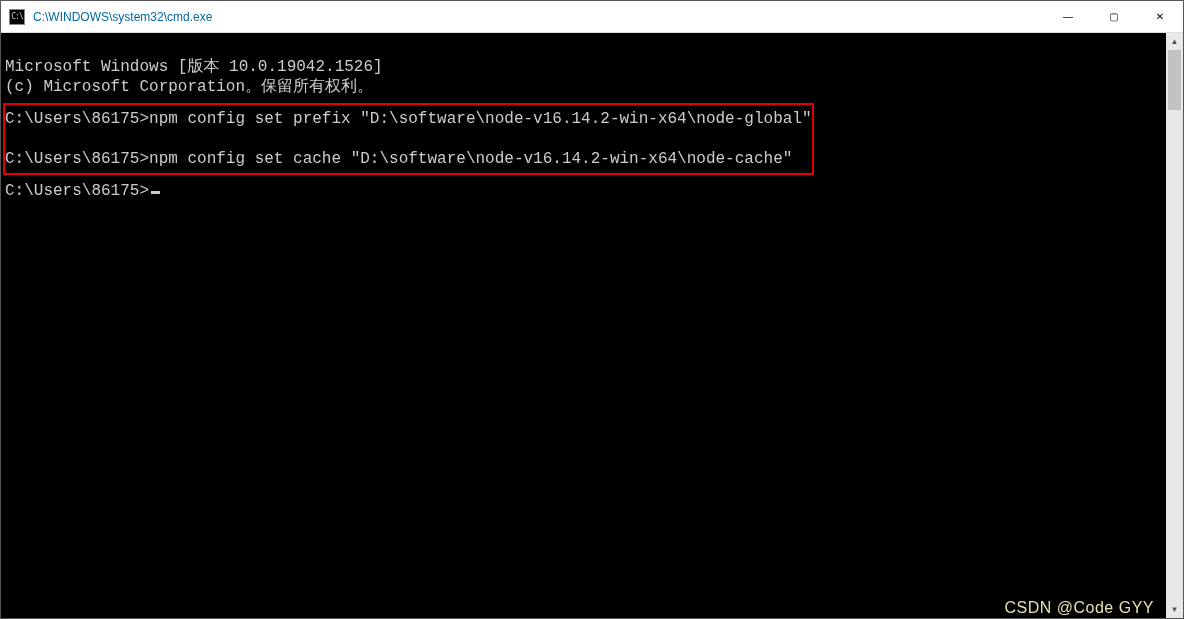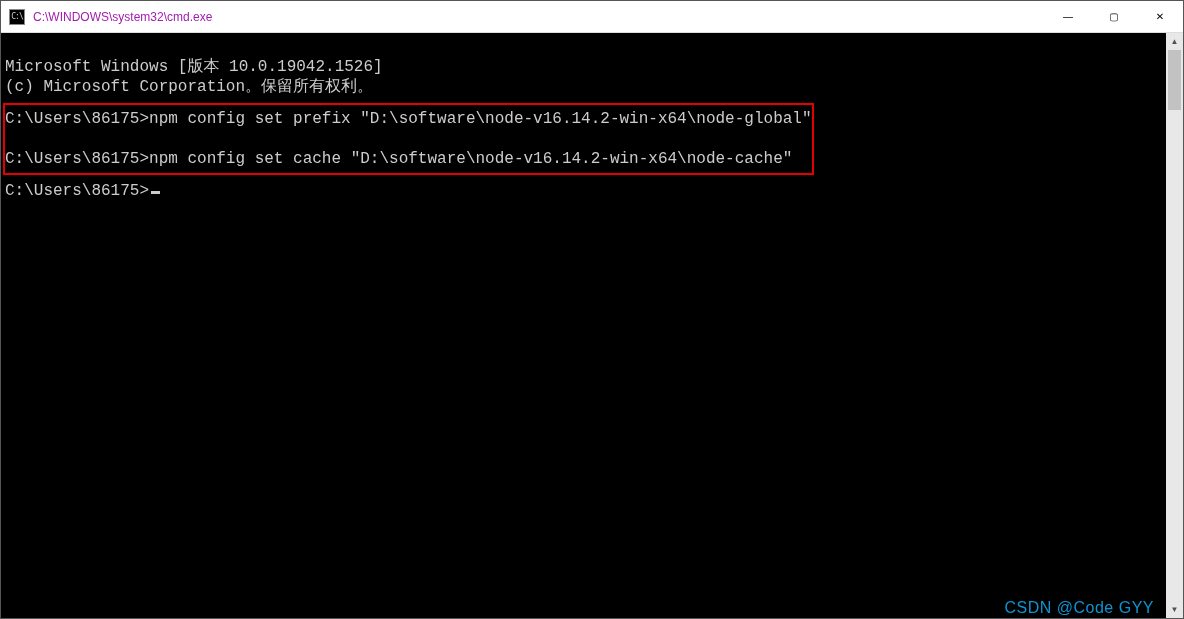--- a/index.html
+++ b/index.html
@@ -1,32 +1,32 @@
 <!DOCTYPE html>
 <html><head>
 <meta charset="utf-8">
 <style>
 * { margin:0; padding:0; box-sizing:border-box; }
 body { width:1184px; height:619px; background:#fff; font-family:"Segoe UI","Microsoft YaHei",sans-serif; overflow:hidden; }
 .window { width:1184px; height:619px; border:1px solid #555; display:flex; flex-direction:column; background:#fff; }
 .titlebar { height:32px; background:#fff; display:flex; align-items:center; border-bottom:1px solid #ddd; }
 .app-icon { width:16px; height:16px; margin:0 8px 0 8px; background:#000; border:1px solid #888; display:flex; align-items:center; justify-content:center; }
 .app-icon-inner { color:#ccc; font:8px/1 monospace; letter-spacing:-1px; }
-.title-text { font-size:12px; color:#a21caf; flex:0 0 auto; }
+.title-text { font-size:12px; color:#0369a1; flex:0 0 auto; }
 .title-spacer { flex:1; }
 .win-btn { width:46px; height:32px; display:flex; align-items:center; justify-content:center; font-size:10px; color:#000; }
 .client { flex:1; display:flex; background:#000; }
 .terminal { flex:1; padding:4px 16px 0 4px; color:#ccc; font:16px/20px Consolas,"Courier New",monospace; white-space:pre; position:relative; }
 .scrollbar { width:17px; background:#e8e8e8; display:flex; flex-direction:column; }
 .sb-btn { height:17px; display:flex; align-items:center; justify-content:center; font-size:8px; color:#505050; background:#e8e8e8; }
 .sb-track { flex:1; background:#e8e8e8; position:relative; }
 .sb-thumb { position:absolute; left:2px; right:2px; top:0; height:60px; background:#c2c2c2; }
 .highlight-box { border:2px solid #e40000; padding:4px 0 4px 0; margin:6px 0 6px -2px; display:inline-block; }
 .cursor { display:inline-block; width:9px; height:3px; background:#ccc; vertical-align:baseline; margin-left:2px; margin-bottom:1px; }
-.watermark { position:absolute; right:12px; bottom:2px; color:#0ea5e9; font:16px/1 "Segoe UI",sans-serif; letter-spacing:0.5px; opacity:0.9; }
+.watermark { position:absolute; right:12px; bottom:2px; color:#fef9c3; font:16px/1 "Segoe UI",sans-serif; letter-spacing:0.5px; opacity:0.9; }
 </style>
 </head>
 <body>
 
 <div class="window">
   <div class="titlebar">
     <div class="app-icon">
         <span class="app-icon-inner">C:\</span>
       </div>
     <div class="title-text">C:\WINDOWS\system32\cmd.exe</div>

